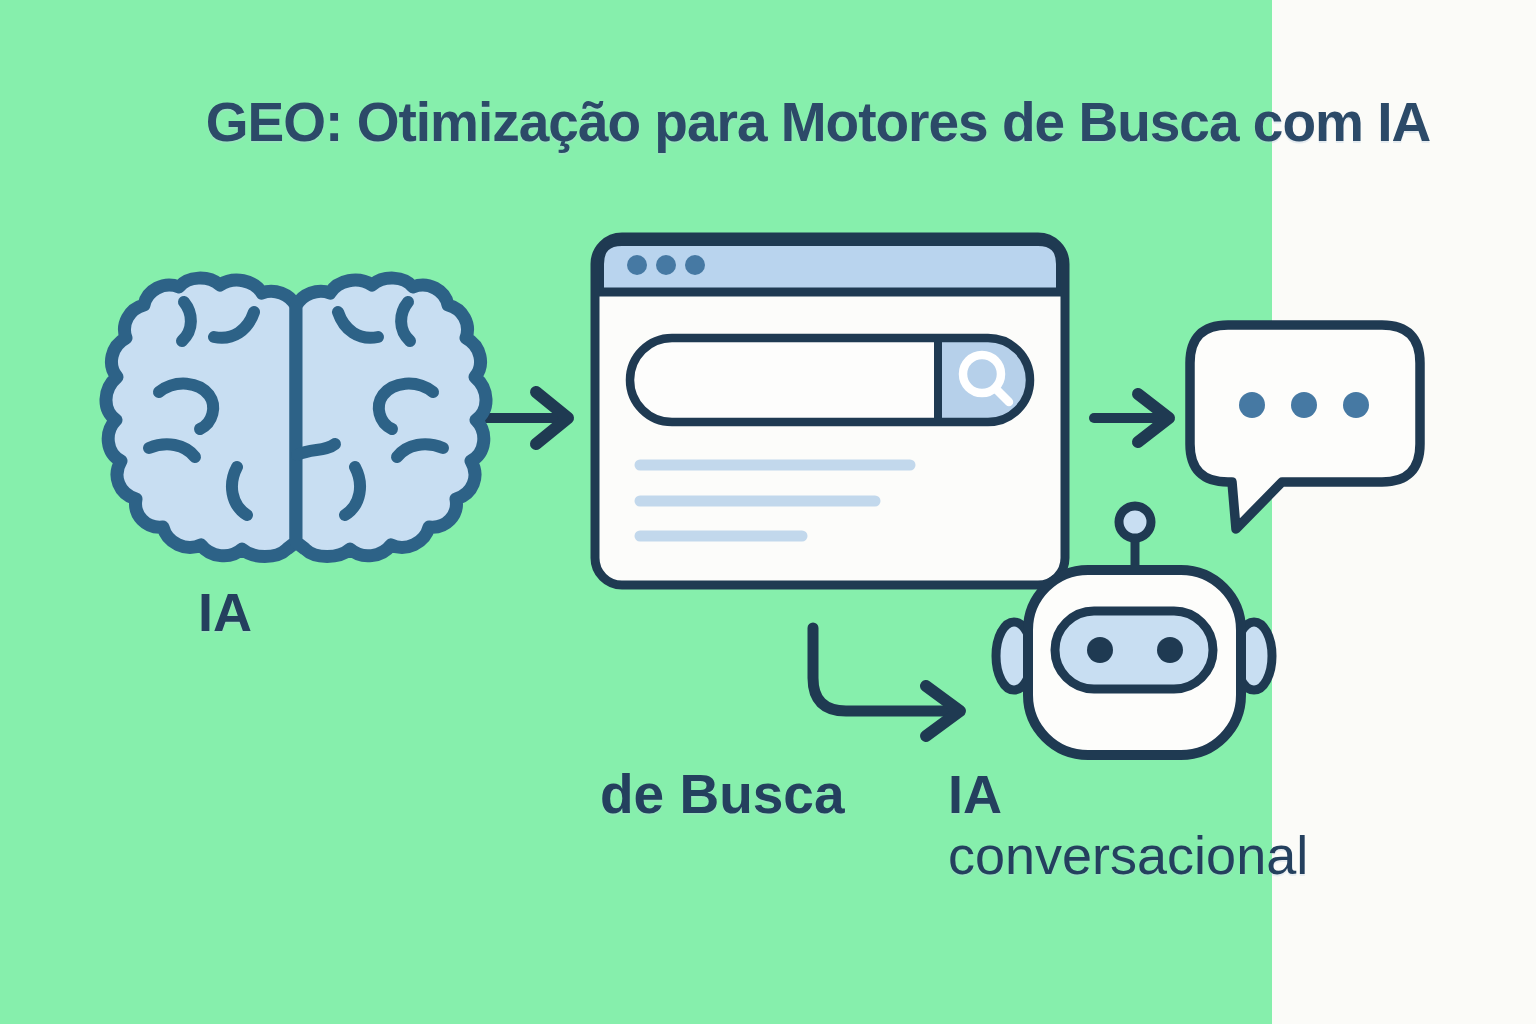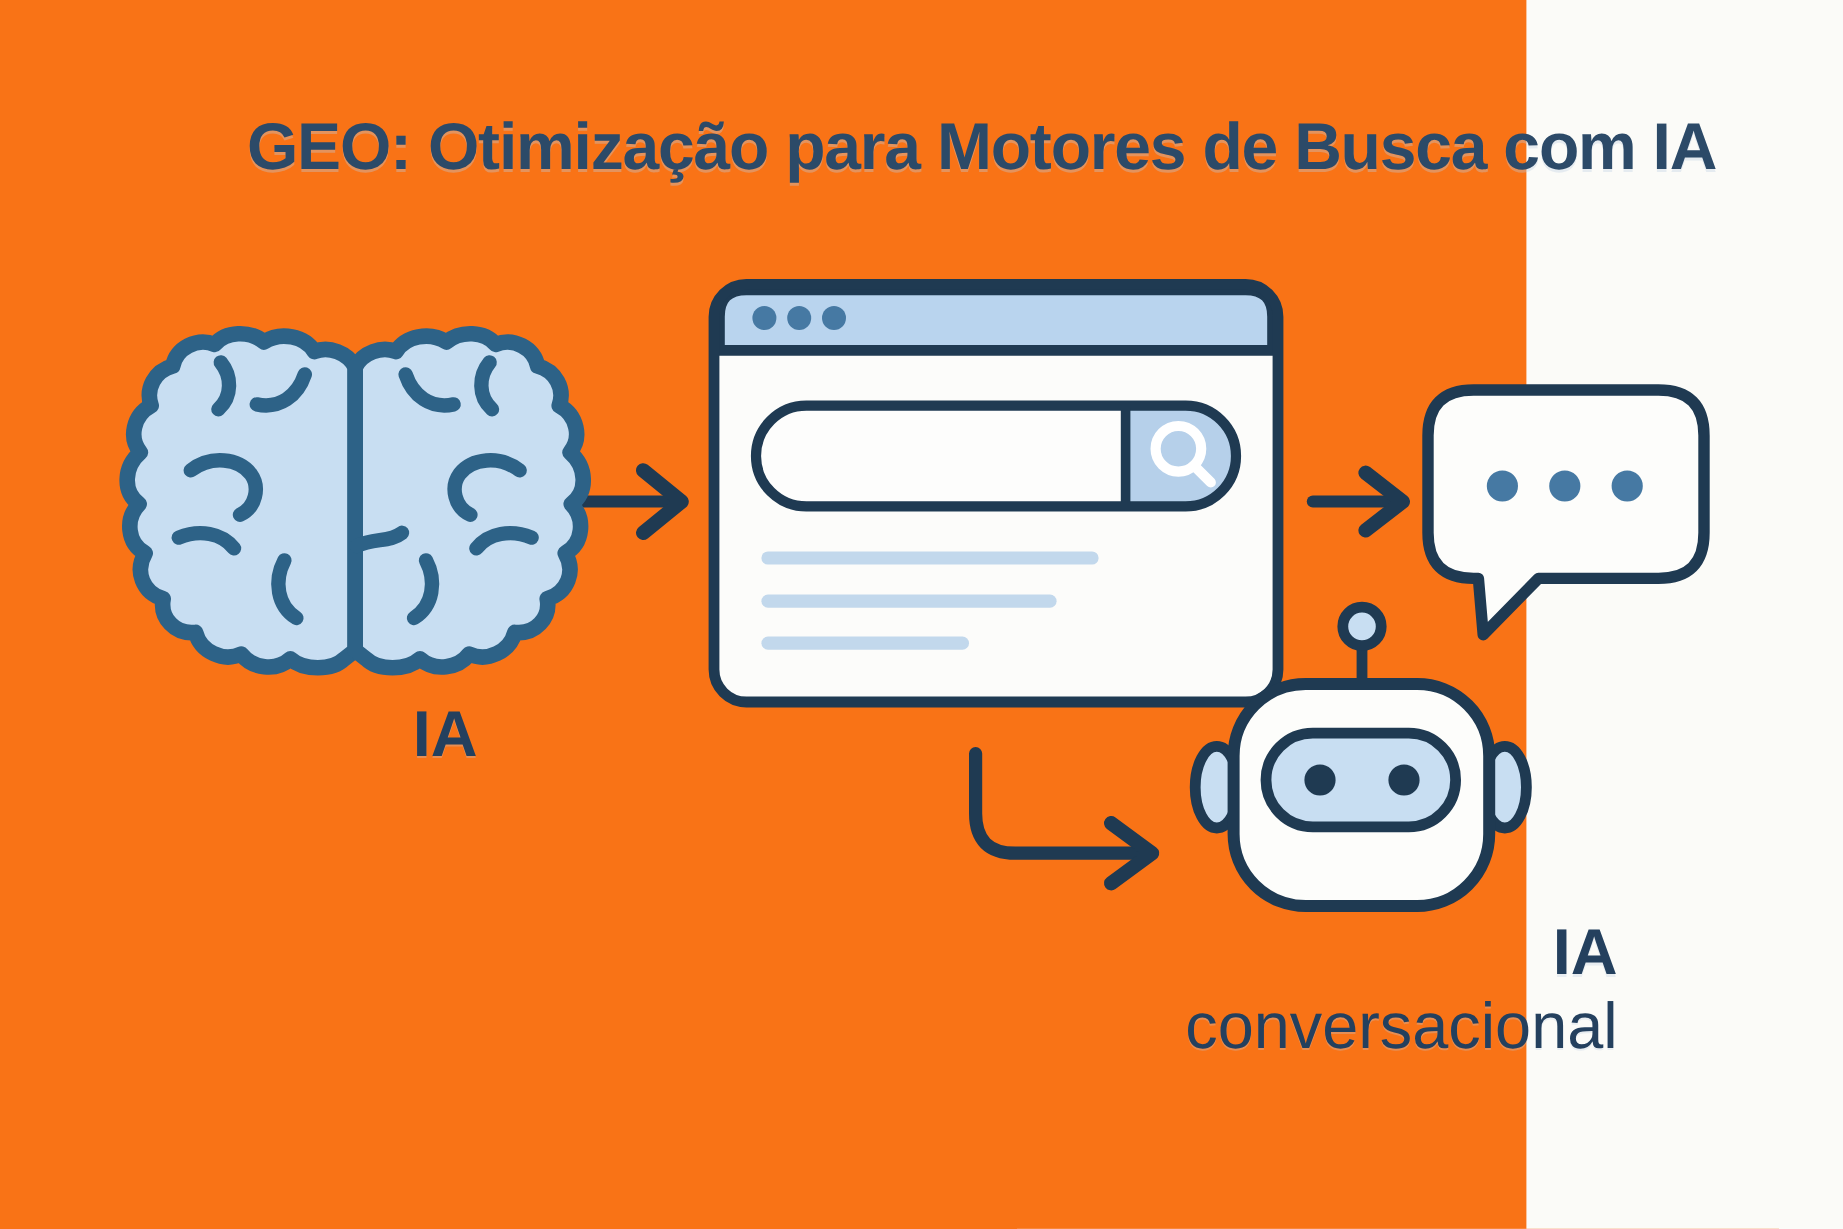--- a/index.html
+++ b/index.html
@@ -2,32 +2,32 @@
 <html><head>
 <meta charset="utf-8">
 <style>
   html,body{margin:0;padding:0;}
   body{
     width:1536px;height:1024px;
     background:#fbfbf8;
     font-family:"Liberation Sans","DejaVu Sans",sans-serif;
     overflow:hidden;
   }
-  .canvas{position:relative;width:1272px;height:1024px;background:#f97316;}
+  .canvas{position:relative;width:1272px;height:1024px;background:#86efac;}
   .canvas > svg{position:absolute;left:0;top:0;}
   .title{
     position:absolute;left:100px;top:90px;width:1436px;
     text-align:center;
     font-size:55px;font-weight:800;letter-spacing:-1px;
     color:#2c4a68;
     text-shadow:0 2px 0 rgba(190,205,225,.35);
     white-space:nowrap;
   }
   .label{
-    position:absolute;text-align:right;color:#24405e;
+    position:absolute;text-align:left;color:#24405e;
     line-height:61px;white-space:nowrap;
     text-shadow:0 2px 0 rgba(190,205,225,.3);
   }
   .label .l1,.label .l2{display:block;}
   .brain-label{left:198px;top:582px;width:200px;font-size:54px;font-weight:800;}
   .motor-label{left:600px;top:764px;width:400px;font-size:55px;font-weight:700;}
   .conv-label{left:948px;top:764px;width:400px;font-size:54px;}
   .conv-label .l1{font-weight:700;}
   .conv-label .l2{font-weight:500;letter-spacing:0px;}
 </style>
@@ -159,20 +159,21 @@
       <g fill="#1f3a52">
         <circle cx="1100" cy="650" r="13"></circle>
         <circle cx="1170" cy="650" r="13"></circle>
       </g>
     </g>
   </svg>
 
   <div class="label brain-label">IA</div>
 
   <div class="label motor-label">
+    <span class="l2">de Busca</span>
   </div>
 
   <div class="label conv-label">
     <span class="l1">IA</span>
     <span class="l2">conversacional</span>
   </div>
 
 </div>
 
 </body></html>

